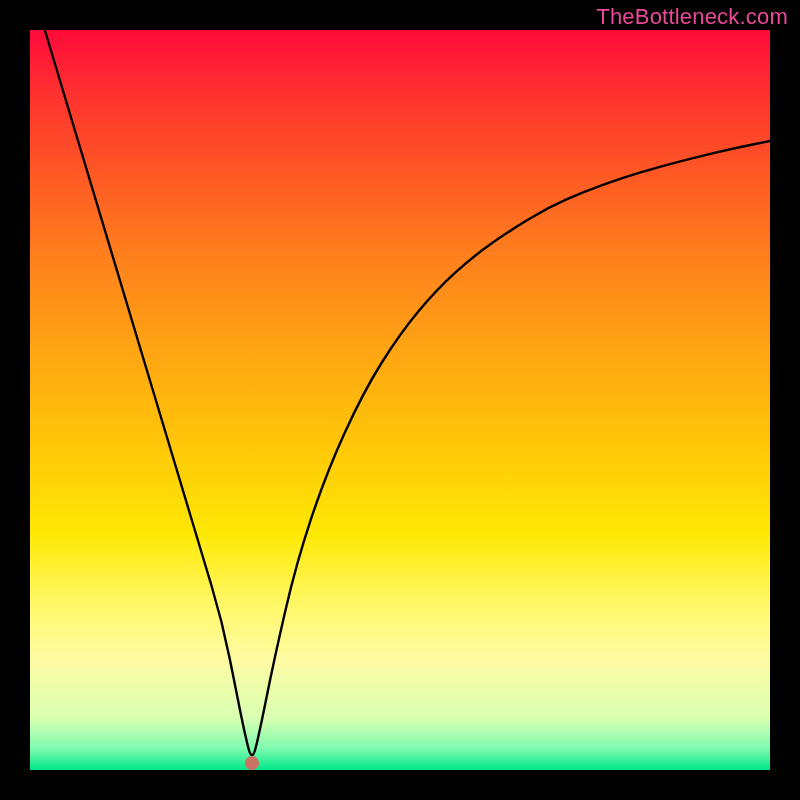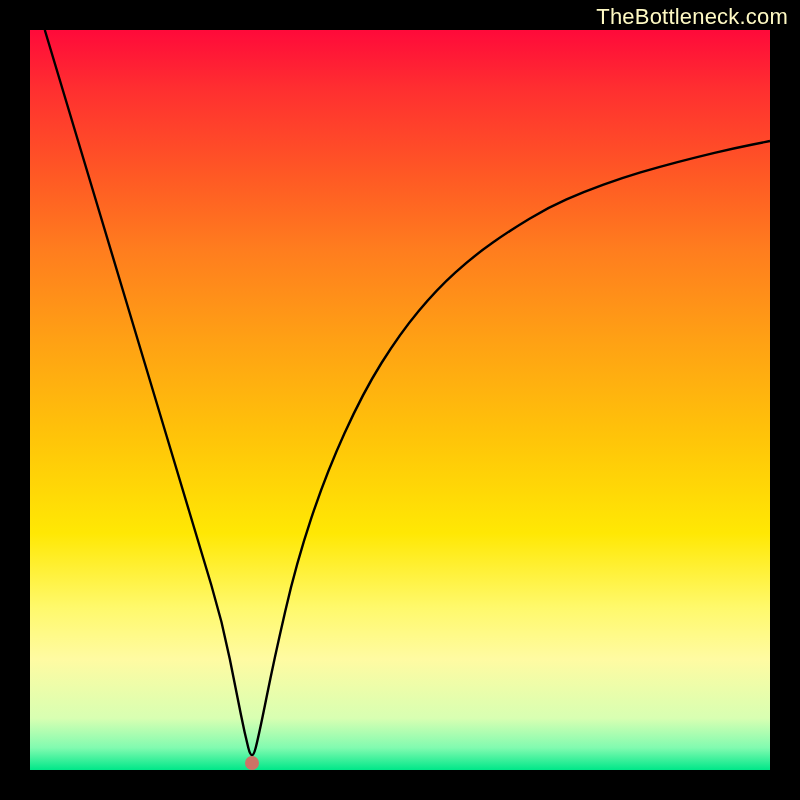--- a/index.html
+++ b/index.html
@@ -30,21 +30,21 @@
       #fffba2 85%,
       #d8ffb2 93%,
       #81fbb0 97%,
       #00e789 100%
     );
   }
   .watermark {
     position: absolute;
     top: 4px;
     right: 12px;
-    color: #fef9c3;
+    color: #ec4899;
     font-size: 22px;
     font-weight: 500;
     letter-spacing: 0.2px;
     z-index: 5;
   }
   svg.curve {
     position: absolute;
     left: 0;
     top: 0;
     width: 740px;

